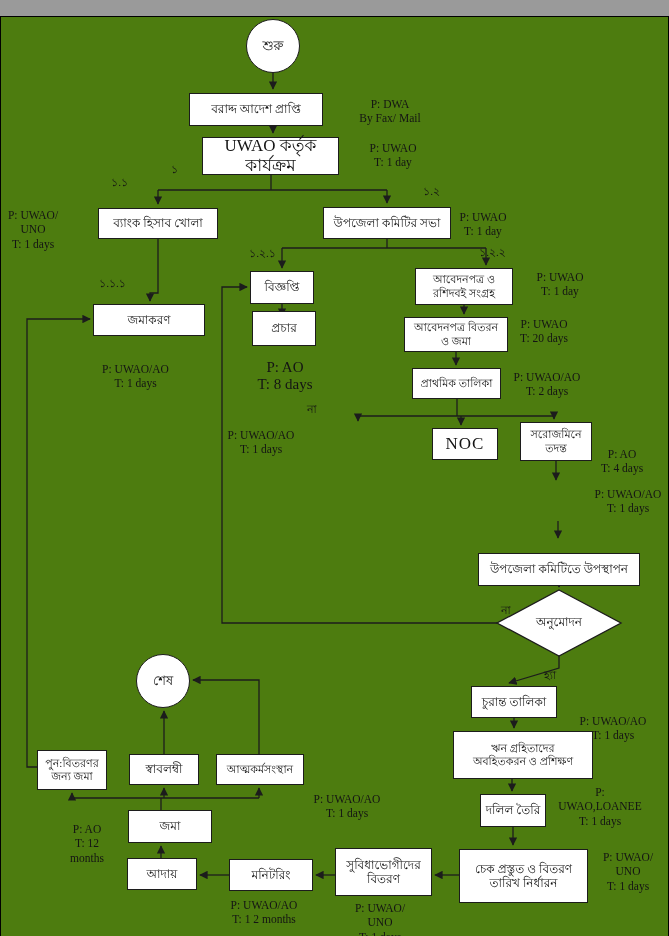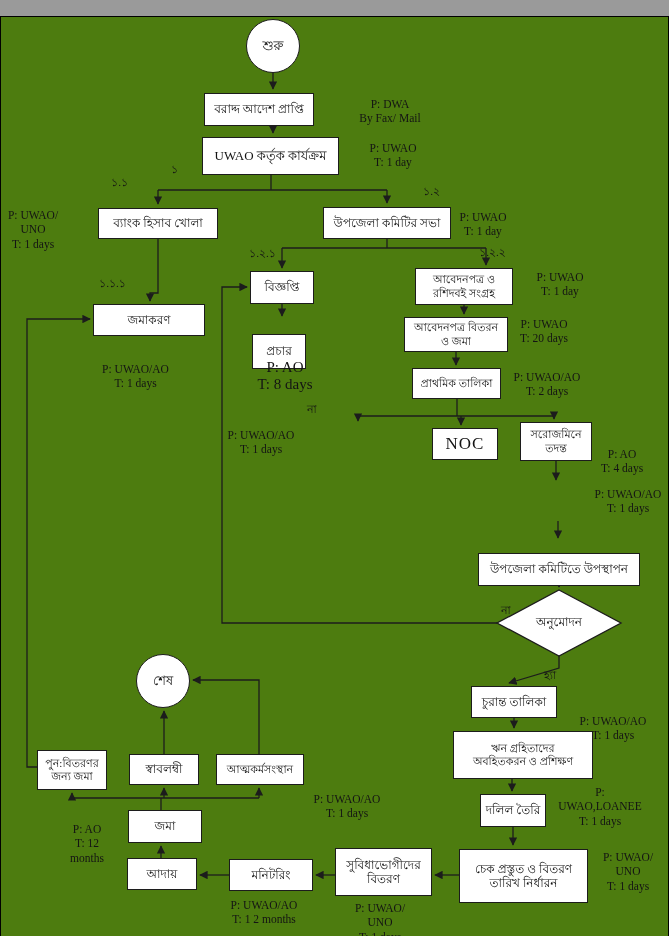--- a/index.html
+++ b/index.html
@@ -9,21 +9,21 @@
           font-family:"Liberation Serif","DejaVu Serif",serif}
   .wires{position:absolute;left:0;top:0;width:669px;height:936px}
   .wires path, .wires polygon{fill:none;stroke:#1c1c1c;stroke-width:1.3}
   .wires polygon{fill:#fff}
   .node{position:absolute;border:1.5px solid #1c1c1c;background:#fff;
         display:flex;align-items:center;justify-content:center;
         text-align:center;font-size:12px;line-height:1.2;white-space:pre-line;padding:1px}
   .circle{border-radius:50%;border-width:1.3px;font-size:13px}
   .sm{font-size:11px}
   .latin-big{font-size:17px;letter-spacing:1px}
-  .uwao{font-size:13px}
+  .uwao{font-size:17px}
   .diamond-label{position:absolute;background:transparent;border:none;
         display:flex;align-items:center;justify-content:center;font-size:12px}
   .ann{position:absolute;font-size:11.5px;line-height:1.25;text-align:center;white-space:pre-line}
   .ann.big{font-size:15px;line-height:1.15}
   .lbl{position:absolute;font-size:11px;white-space:nowrap}
 </style>
 </head>
 <body>
 
 <div class="canvas">
@@ -72,48 +72,48 @@
     <path d="M258,781 V771" marker-end="url(#arr)"></path>
     <path d="M163,737 V694" marker-end="url(#arr)"></path>
     <path d="M258,737 V663 H192" marker-end="url(#arr)"></path>
     <path d="M36,750 H26 V302 H89" marker-end="url(#arr)"></path>
     <polygon points="558,573 620,606 558,639 496,606"></polygon>
   </svg>
 
   <div class="node circle" style="left:245px;top:2px;width:54px;height:54px">শুরু</div>
   <div class="node circle" style="left:135px;top:637px;width:54px;height:54px">শেষ</div>
 
-  <div class="node" style="left:203px;top:76px;width:110px;height:33px">বরাদ্দ আদেশ প্রাপ্তি</div>
+  <div class="node" style="left:188px;top:76px;width:134px;height:33px">বরাদ্দ আদেশ প্রাপ্তি</div>
   <div class="node uwao" style="left:201px;top:120px;width:137px;height:38px">UWAO কর্তৃক কার্যক্রম</div>
   <div class="node" style="left:97px;top:191px;width:120px;height:31px">ব্যাংক হিসাব খোলা</div>
   <div class="node" style="left:322px;top:190px;width:128px;height:32px">উপজেলা কমিটির সভা</div>
   <div class="node" style="left:92px;top:287px;width:112px;height:32px">জমাকরণ</div>
   <div class="node" style="left:249px;top:254px;width:64px;height:33px">বিজ্ঞপ্তি</div>
-  <div class="node" style="left:251px;top:317px;width:54px;height:35px">প্রচার</div>
+  <div class="node" style="left:251px;top:294px;width:64px;height:35px">প্রচার</div>
   <div class="node sm" style="left:414px;top:251px;width:98px;height:37px">আবেদনপত্র ও
 রশিদবই সংগ্রহ</div>
   <div class="node sm" style="left:403px;top:300px;width:104px;height:35px">আবেদনপত্র বিতরন
 ও জমা</div>
   <div class="node sm" style="left:411px;top:351px;width:89px;height:31px">প্রাথমিক তালিকা</div>
   <div class="node latin-big" style="left:431px;top:411px;width:66px;height:32px">NOC</div>
   <div class="node sm" style="left:519px;top:405px;width:72px;height:39px">সরোজমিনে
 তদন্ত</div>
   <div class="node" style="left:477px;top:536px;width:162px;height:33px">উপজেলা কমিটিতে উপস্থাপন</div>
   <div class="diamond-label" style="left:518px;top:594px;width:80px;height:24px">অনুমোদন</div>
   <div class="node" style="left:470px;top:669px;width:86px;height:32px">চুরান্ত তালিকা</div>
   <div class="node sm" style="left:452px;top:714px;width:140px;height:48px">ঋন গ্রহিতাদের
 অবহিতকরন ও প্রশিক্ষণ</div>
   <div class="node" style="left:479px;top:777px;width:66px;height:33px">দলিল তৈরি</div>
   <div class="node" style="left:458px;top:832px;width:129px;height:54px">চেক প্রস্তুত ও বিতরণ
 তারিখ নির্ধারন</div>
   <div class="node" style="left:334px;top:831px;width:97px;height:48px">সুবিধাভোগীদের
 বিতরণ</div>
   <div class="node" style="left:228px;top:842px;width:84px;height:32px">মনিটরিং</div>
   <div class="node" style="left:126px;top:841px;width:70px;height:32px">আদায়</div>
-  <div class="node" style="left:127px;top:793px;width:74px;height:33px">জমা</div>
+  <div class="node" style="left:127px;top:793px;width:84px;height:33px">জমা</div>
   <div class="node sm" style="left:36px;top:733px;width:70px;height:40px">পুন:বিতরণর
 জন্য জমা</div>
   <div class="node" style="left:128px;top:737px;width:70px;height:31px">স্বাবলম্বী</div>
   <div class="node sm" style="left:215px;top:737px;width:88px;height:31px">আত্মকর্মসংস্থান</div>
 
   <div class="ann" style="left:345px;top:80px;width:88px">P: DWA
 By Fax/ Mail</div>
   <div class="ann" style="left:352px;top:124px;width:80px">P: UWAO
 T: 1 day</div>
   <div class="ann" style="left:0px;top:191px;width:64px">P: UWAO/

